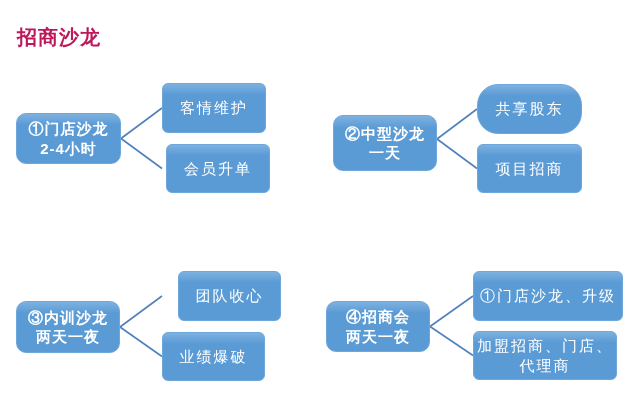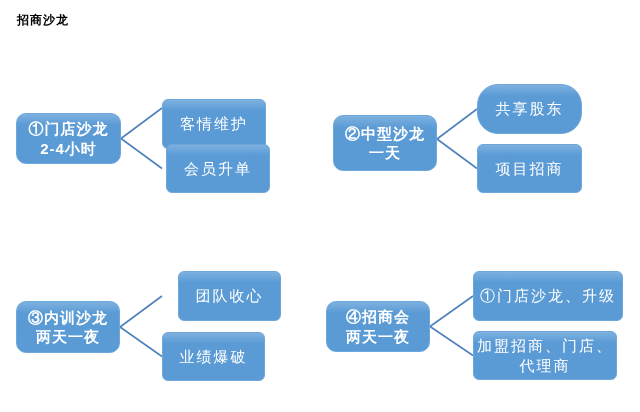--- a/index.html
+++ b/index.html
@@ -11,24 +11,24 @@
   .canvas {
     position: relative;
     width: 640px;
     height: 412px;
     background: #ffffff;
     overflow: hidden;
   }
   .title {
     position: absolute;
     left: 17px;
-    top: 12px;
-    font-size: 12px;
+    top: 24px;
+    font-size: 20px;
     font-weight: bold;
-    color: #000000;
+    color: #be185d;
     letter-spacing: 1px;
   }
   .connectors {
     position: absolute;
     left: 0;
     top: 0;
     width: 640px;
     height: 412px;
   }
   .connectors line {
@@ -54,21 +54,21 @@
     letter-spacing: 1px;
     font-weight: bold;
     border-radius: 10px;
   }
   .child-box {
     font-size: 15px;
     letter-spacing: 2px;
   }
   
   .g1-main  { left: 16px;  top: 113px; width: 105px; height: 51px; }
-  .g1-c1    { left: 162px; top: 83px;  width: 104px; height: 50px; margin-top: 16px; }
+  .g1-c1    { left: 162px; top: 83px;  width: 104px; height: 50px; }
   .g1-c2    { left: 166px; top: 144px; width: 104px; height: 49px; }
   
   .g2-main  { left: 333px; top: 115px; width: 104px; height: 56px; }
   .g2-c1    { left: 477px; top: 84px;  width: 105px; height: 50px; border-radius: 21px; }
   .g2-c2    { left: 477px; top: 144px; width: 105px; height: 49px; }
   
   .g3-main  { left: 16px;  top: 301px; width: 104px; height: 52px; }
   .g3-c1    { left: 162px; top: 271px; width: 103px; height: 50px; margin-left: 16px; }
   .g3-c2    { left: 162px; top: 332px; width: 103px; height: 49px; }
   

